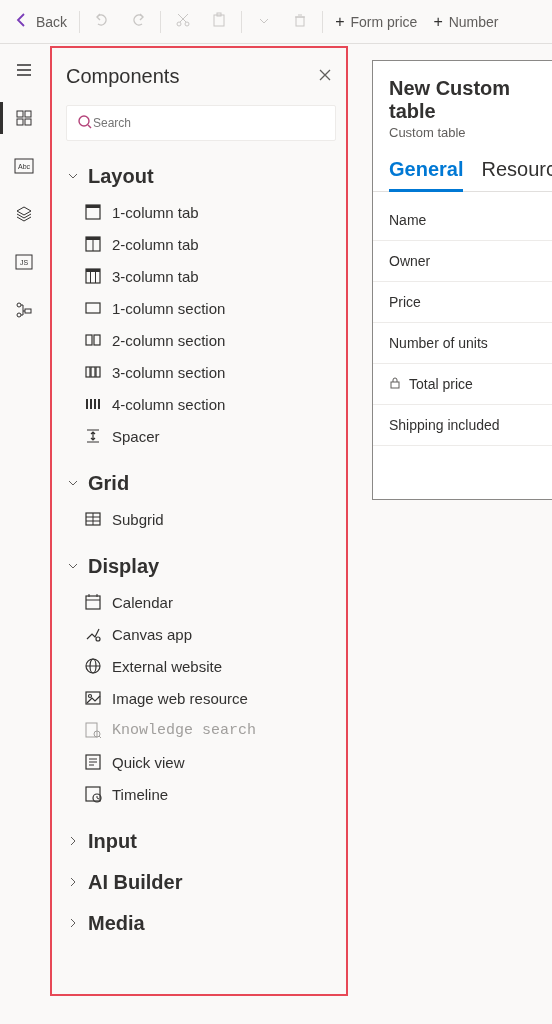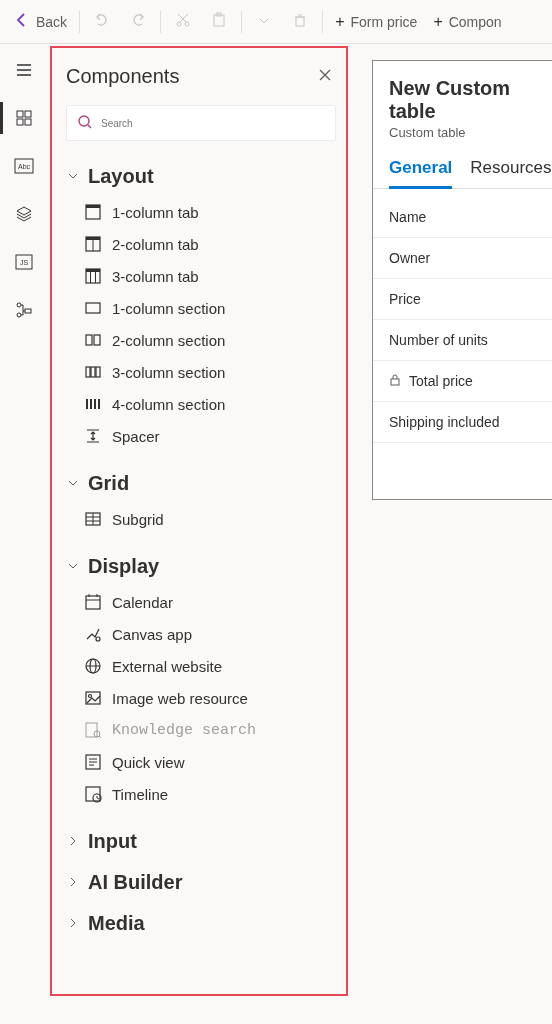--- a/index.html
+++ b/index.html
@@ -88,22 +88,21 @@
       align-items: center;
       background: #fff;
       border: 1px solid #edebe9;
       border-radius: 2px;
       height: 36px;
       padding: 0 10px;
       margin-bottom: 18px;
     }
     .search input {
       border: none; outline: none; flex: 1;
-      font-size: 10px; background: transparent;
-      margin-left: 8px;
+      font-size: 12px; background: transparent;
     }
     .cat {
       margin-bottom: 6px;
     }
     .cat-head {
       display: flex;
       align-items: center;
       gap: 8px;
       padding: 6px 2px;
       cursor: pointer;
@@ -129,21 +128,21 @@
     }
     .card {
       border: 1px solid #8a8886;
       background: #fff;
       min-height: 440px;
       width: 200px;
     }
     .card-title { font-size: 20px; font-weight: 600; padding: 16px 16px 2px 16px; }
     .card-sub { font-size: 13px; color: #605e5c; padding: 0 16px 12px 16px; }
     .tabs { display: flex; gap: 18px; padding: 0 16px; border-bottom: 1px solid #e1dfdd; }
-    .tab { padding: 6px 0 10px 0; font-size: 17px; cursor: pointer; color: #323130; position: relative; }
+    .tab { padding: 6px 0 10px 0; font-size: 20px; cursor: pointer; color: #323130; position: relative; }
     .tab.active { color: #0078d4; font-weight: 600; }
     .tab.active::after { content: ""; position: absolute; left: 0; right: 0; bottom: -1px; height: 3px; background: #0078d4; }
     .fields { padding: 8px 0; }
     .field {
       display: flex; align-items: center; gap: 8px;
       padding: 12px 16px;
       border-bottom: 1px solid #edebe9;
       font-size: 14px;
       color: #323130;
     }
@@ -200,21 +199,21 @@
           <path d="M3 5 H13 M6 3 H10" stroke="#c8c6c4"></path>
         </svg></span>
     </div>
   <div class="tb-sep"></div>
   <div class="tb-btn">
     <span class="plus">+</span>
     <span>Form price</span>
   </div>
   <div class="tb-btn">
     <span class="plus">+</span>
-    <span>Compon</span>
+    <span>Number</span>
   </div>
 </div>
 
 <div class="main">
   <div class="leftrail">
     <div class="rail-ico">
         <svg width="18" height="18" viewBox="0 0 18 18">
           <path d="M2 4 H16 M2 9 H16 M2 14 H16" stroke="#323130" stroke-width="1.5"></path>
         </svg>
       </div>

